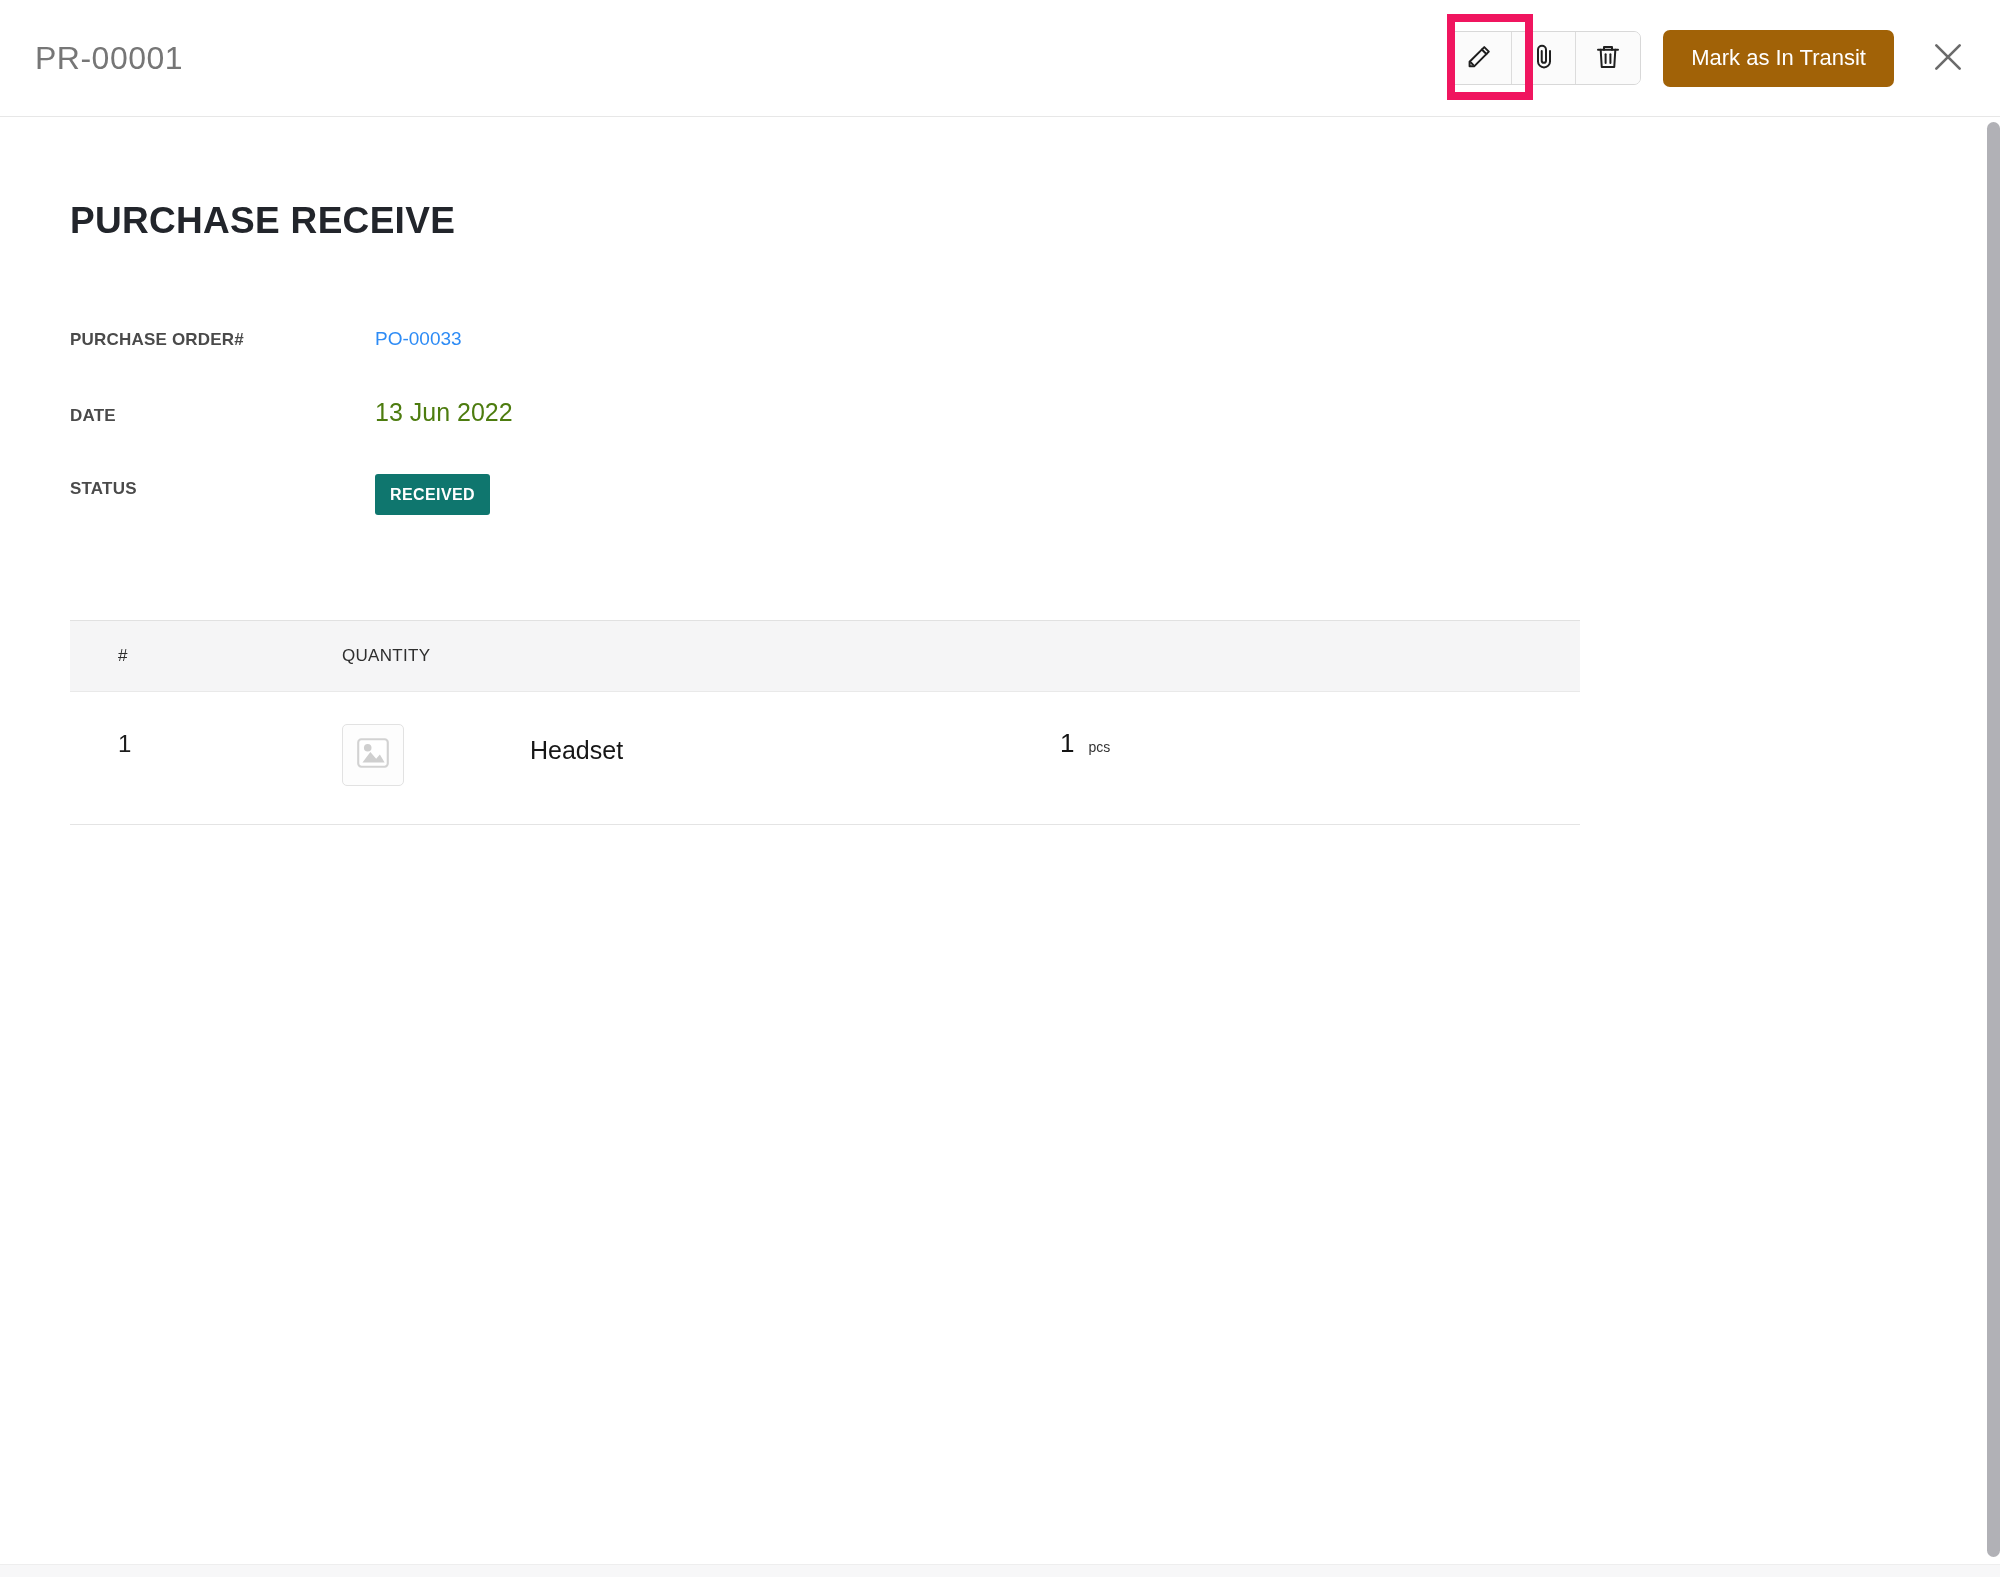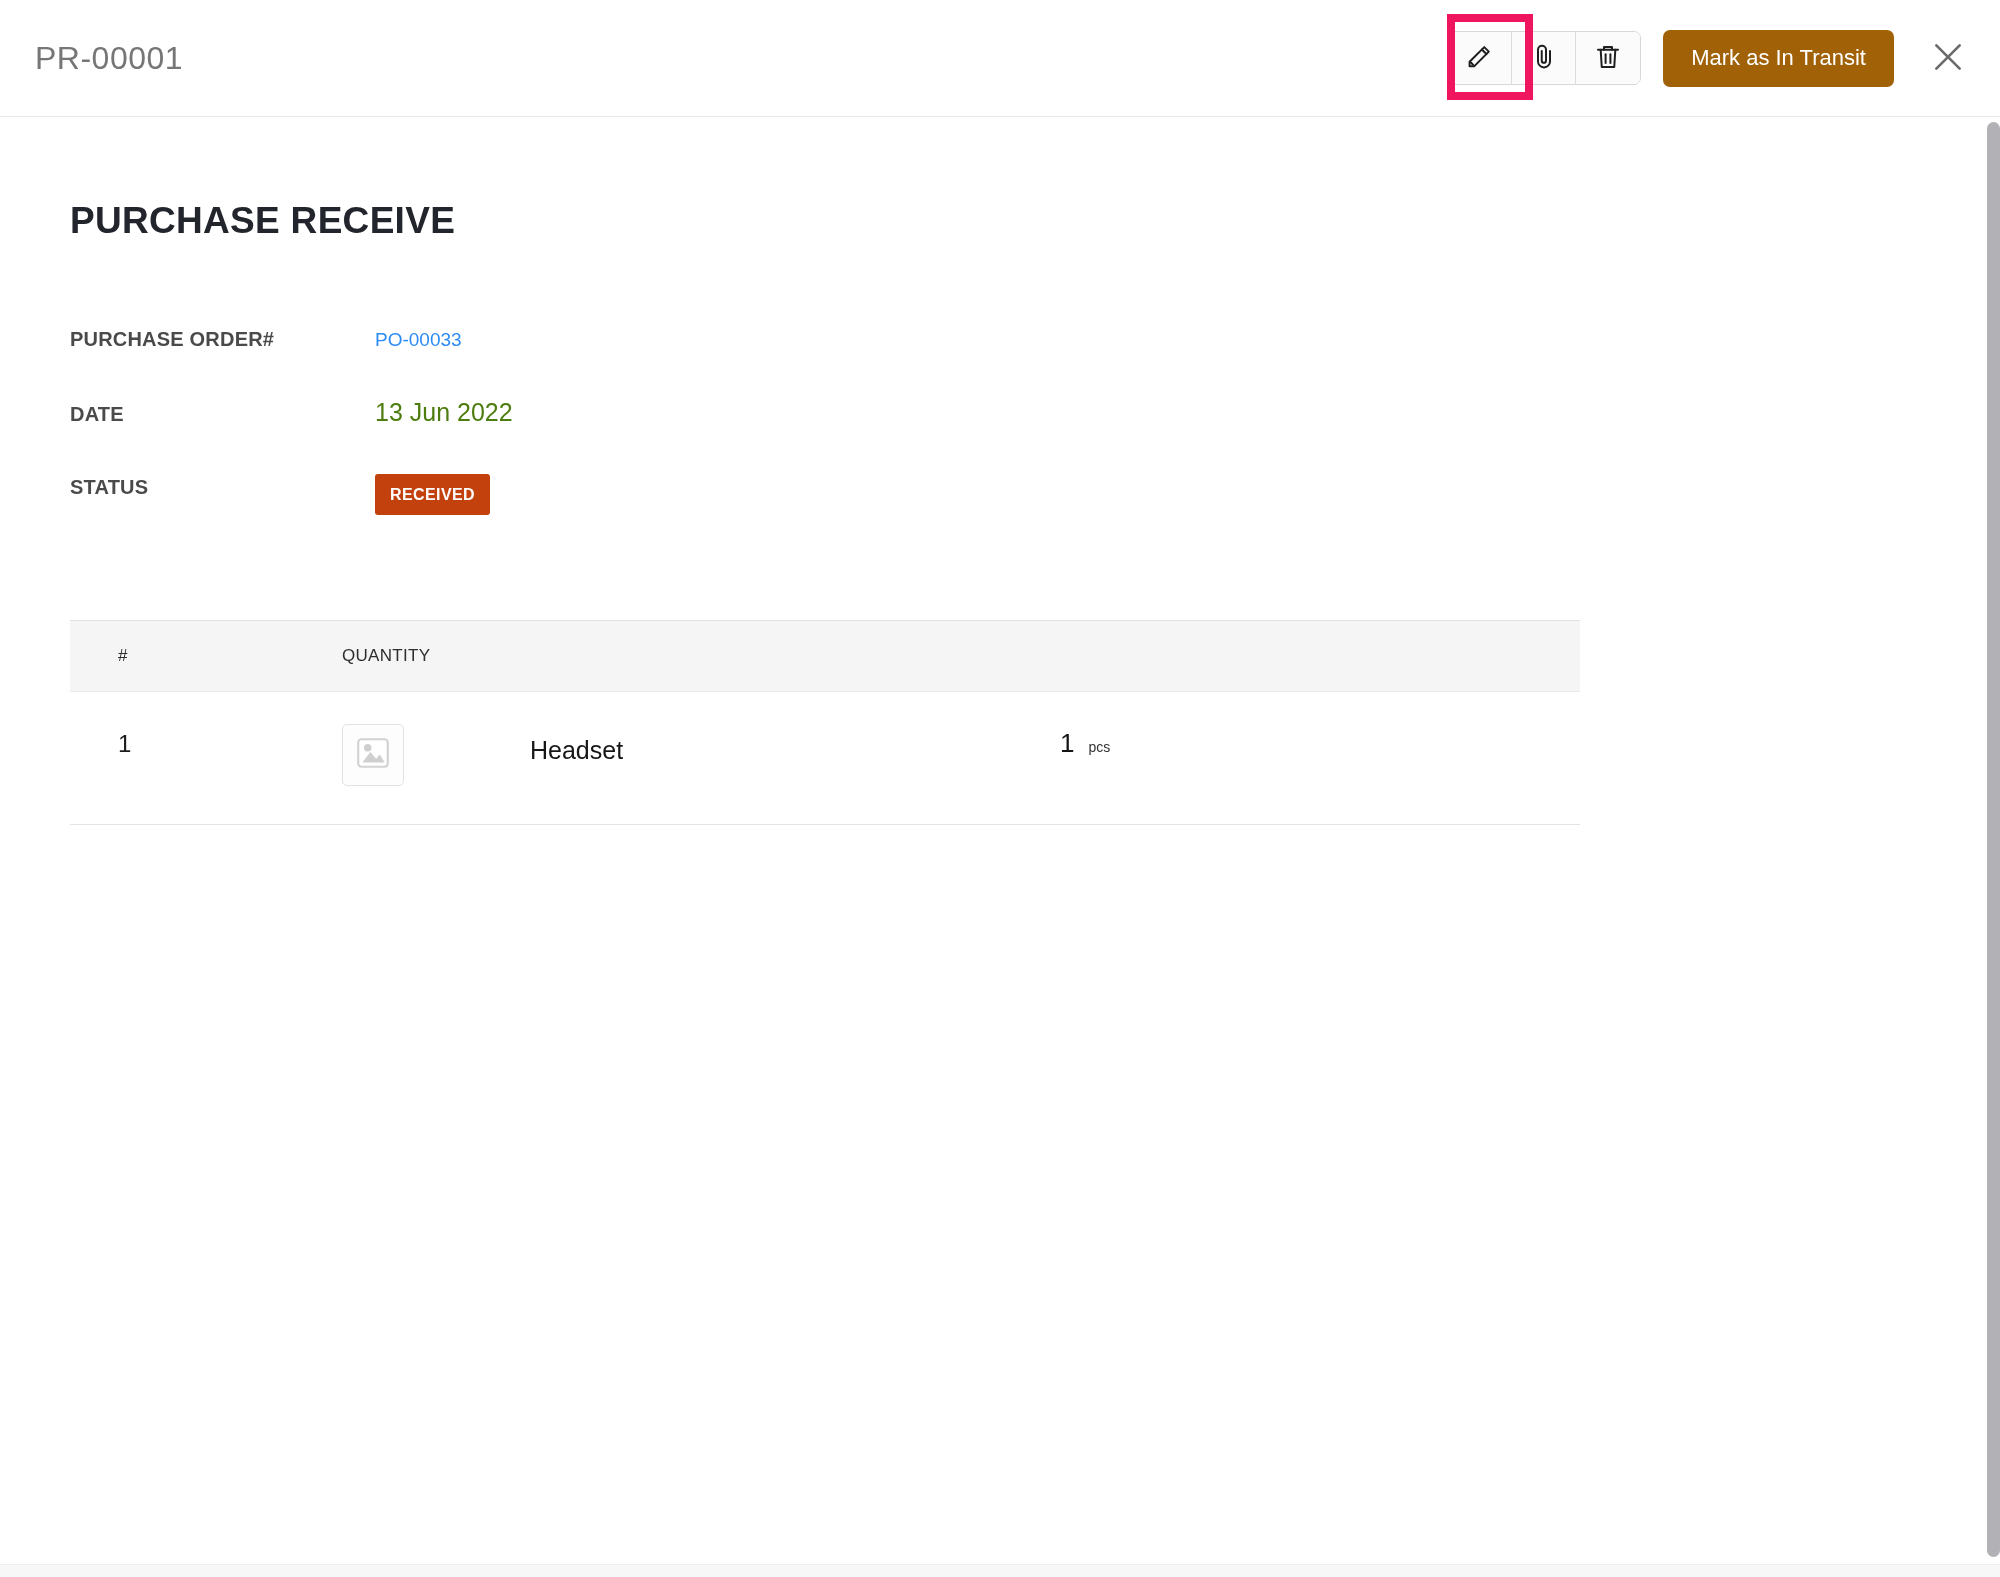--- a/index.html
+++ b/index.html
@@ -105,36 +105,36 @@
   .receive-line strong { font-weight: 700; color: #1d1d1d; }
 
   .fields { margin-top: 86px; }
   .field-row {
     display: flex;
     align-items: baseline;
     min-height: 70px;
   }
   .field-label {
     width: 305px;
-    font-size: 20px;
+    font-size: 17px;
     font-weight: 700;
     color: #4a4a4a;
     letter-spacing: 0.2px;
     flex: none;
   }
   .field-value { font-size: 25px; color: #4d7c0f; }
   .field-link {
     font-size: 19px;
     color: #2d8bf5;
     text-decoration: none;
     cursor: pointer;
   }
   .status-badge {
     display: inline-block;
-    background: #c2410c;
+    background: #0f766e;
     color: #ffffff;
     font-size: 16px;
     font-weight: 700;
     letter-spacing: 0.4px;
     padding: 12px 15px 11px 15px;
     border-radius: 3px;
     transform: translateY(6px);
   }
 
   

